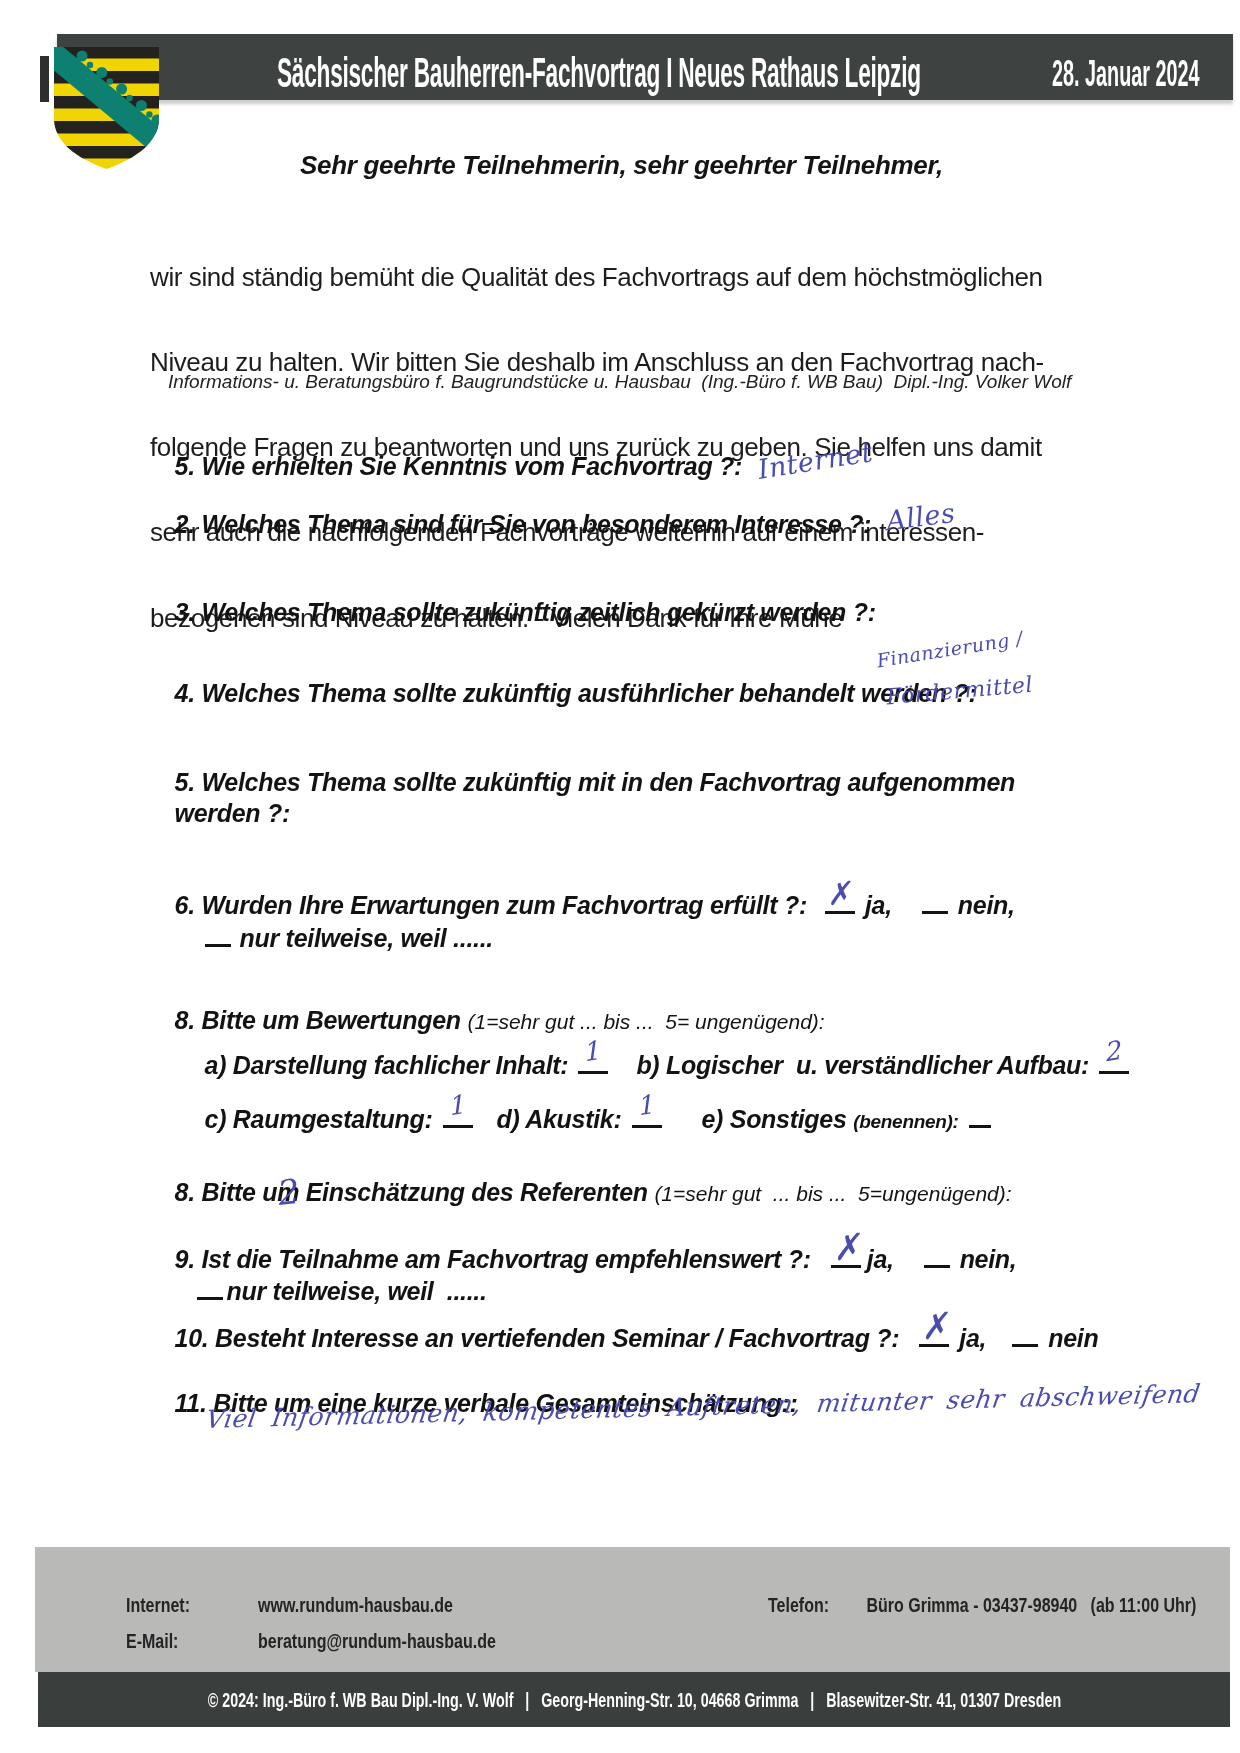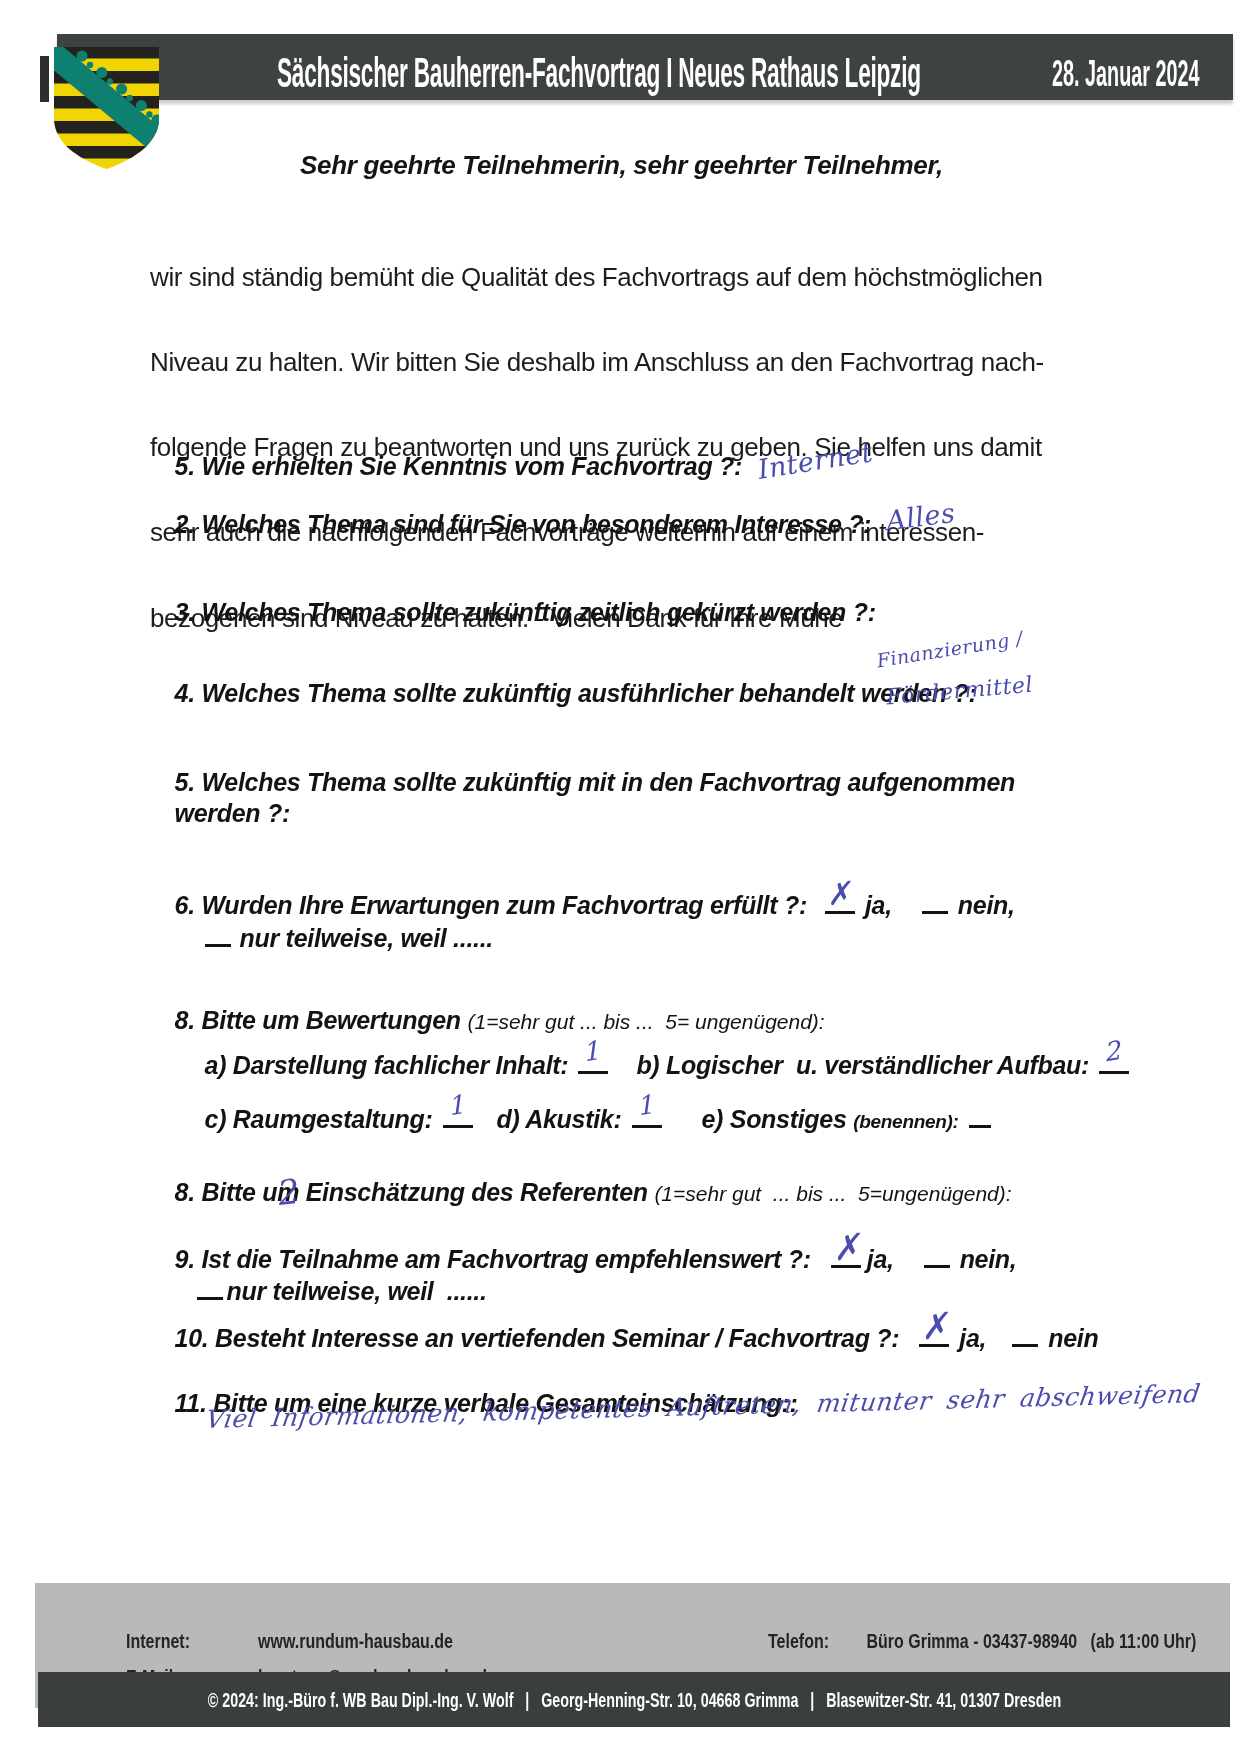--- a/index.html
+++ b/index.html
@@ -37,21 +37,21 @@
 
   
   .blank{display:inline-block;position:relative;width:30px;height:6px;
          border-bottom:3px solid #141414;}
   .blank .mark{position:absolute;left:1px;top:-26px;font-size:30px;line-height:1;
                display:inline-block;transform:rotate(-8deg);}
   .blank .digit{position:absolute;left:7px;top:-27px;font-size:26px;line-height:1;
                 display:inline-block;transform:rotate(-9deg) skewX(-6deg);}
 
   
-  .footer{left:35px;top:1547px;width:1195px;height:125px;background:#b9bab8;margin-top:36px;}
+  .footer{left:35px;top:1547px;width:1195px;height:125px;background:#b9bab8;}
   .f-item{position:absolute;font-weight:bold;font-size:20px;color:#242424;white-space:pre;}
   .f-item .cond{transform:scaleX(.8);}
   .f-right{text-align:right;}
   .f-right .cond{transform-origin:100% 50%;}
 
   .bottombar{left:38px;top:1672px;width:1192px;height:55px;background:#3a3e3d;
              display:flex;align-items:center;justify-content:center;}
   .bottombar .cond{transform:scaleX(.68);transform-origin:50% 50%;color:#fff;
                    font-weight:bold;font-size:21px;}
 </style>
@@ -98,20 +98,21 @@
   </svg>
 
   <div class="abs greeting">Sehr geehrte Teilnehmerin, sehr geehrter Teilnehmer,</div>
   <div class="abs intro">
     <div>wir sind ständig bemüht die Qualität des Fachvortrags auf dem höchstmöglichen</div>
     <div>Niveau zu halten. Wir bitten Sie deshalb im Anschluss an den Fachvortrag nach-</div>
     <div>folgende Fragen zu beantworten und uns zurück zu geben. Sie helfen uns damit</div>
     <div>sehr auch die nachfolgenden Fachvorträge weiterhin auf einem interessen-</div>
     <div>bezogenen sind Niveau zu halten. - Vielen Dank für Ihre Mühe</div>
   </div>
+  <div class="abs byline">Informations- u. Beratungsbüro f. Baugrundstücke u. Hausbau  (Ing.-Büro f. WB Bau)  Dipl.-Ing. Volker Wolf</div>
 
   <div class="q" style="left:148px;top:421px;">
     <span>5. Wie erhielten Sie Kenntnis vom Fachvortrag ?:</span><span class="hw hw-inline" style="margin-left:16px;font-size:27px;transform:rotate(-9deg) translateY(-5px);">Internet</span>
   </div>
 
   <div class="q" style="left:148px;top:479px;">
     <span>2. Welches Thema sind für Sie von besonderem Interesse ?:</span><span class="hw hw-inline" style="margin-left:16px;font-size:27px;transform:rotate(-7deg) translateY(-7px);">Alles</span>
   </div>
 
   <div class="q" style="left:148px;top:569px;">

